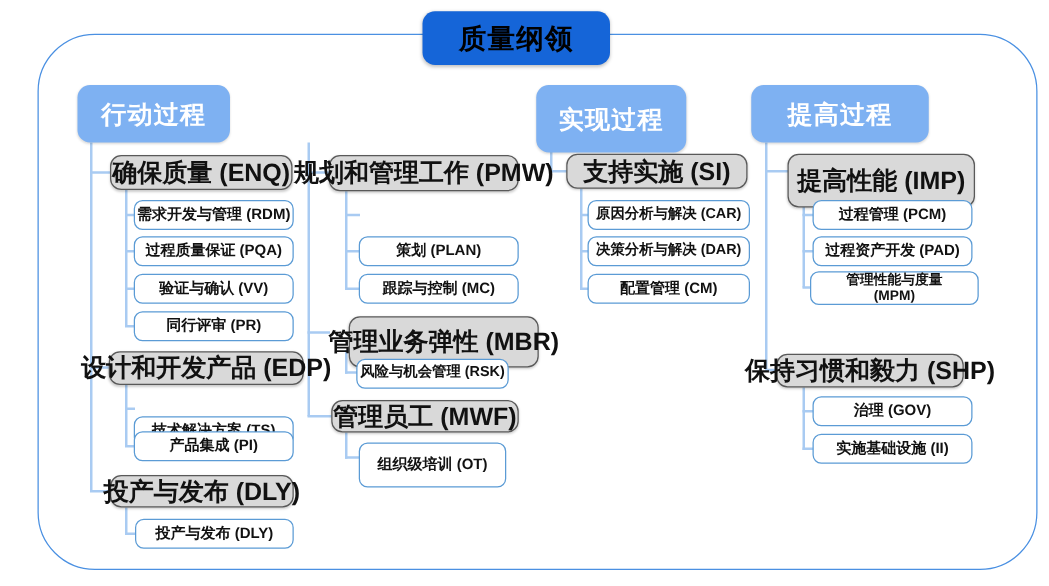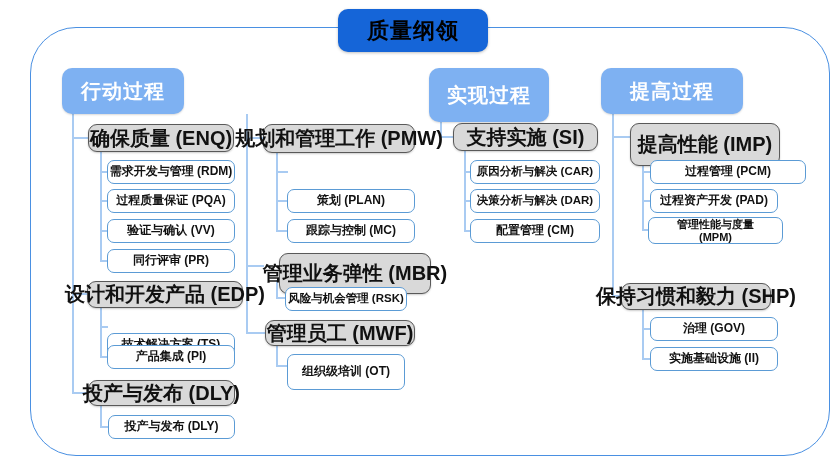--- a/index.html
+++ b/index.html
@@ -102,21 +102,21 @@
 
   <i class="vl" style="left:440px;top:114px;height:24px"></i>
   <i class="hl" style="left:440px;top:136px;width:14px"></i>
   <i class="vl" style="left:464px;top:151px;height:80px"></i>
   <i class="hl" style="left:464px;top:171px;width:7px"></i>
   <i class="hl" style="left:464px;top:200px;width:7px"></i>
   <i class="hl" style="left:464px;top:230px;width:7px"></i>
 
   <div class="hdr" style="left:601px;top:68px;width:142px;height:46px">提高过程</div>
   <div class="g" style="left:630px;top:123px;width:150px;height:43px">提高性能 (IMP)</div>
-  <div class="w" style="left:650px;top:160px;width:156px;height:24px">过程管理 (PCM)</div>
+  <div class="w" style="left:650px;top:160px;width:128px;height:24px">过程管理 (PCM)</div>
   <div class="w" style="left:650px;top:189px;width:128px;height:24px">过程资产开发 (PAD)</div>
   <div class="w" style="left:648px;top:217px;width:135px;height:27px;font-size:11px">
     <span class="wrap2">管理性能与度量 (MPM)</span>
   </div>
   <div class="g" style="left:621px;top:283px;width:150px;height:27px">保持习惯和毅力 (SHP)</div>
   <div class="w" style="left:650px;top:317px;width:128px;height:24px">治理 (GOV)</div>
   <div class="w" style="left:650px;top:347px;width:128px;height:24px">实施基础设施 (II)</div>
 
   <i class="vl" style="left:612px;top:114px;height:183px"></i>
   <i class="hl" style="left:612px;top:136px;width:19px"></i>

